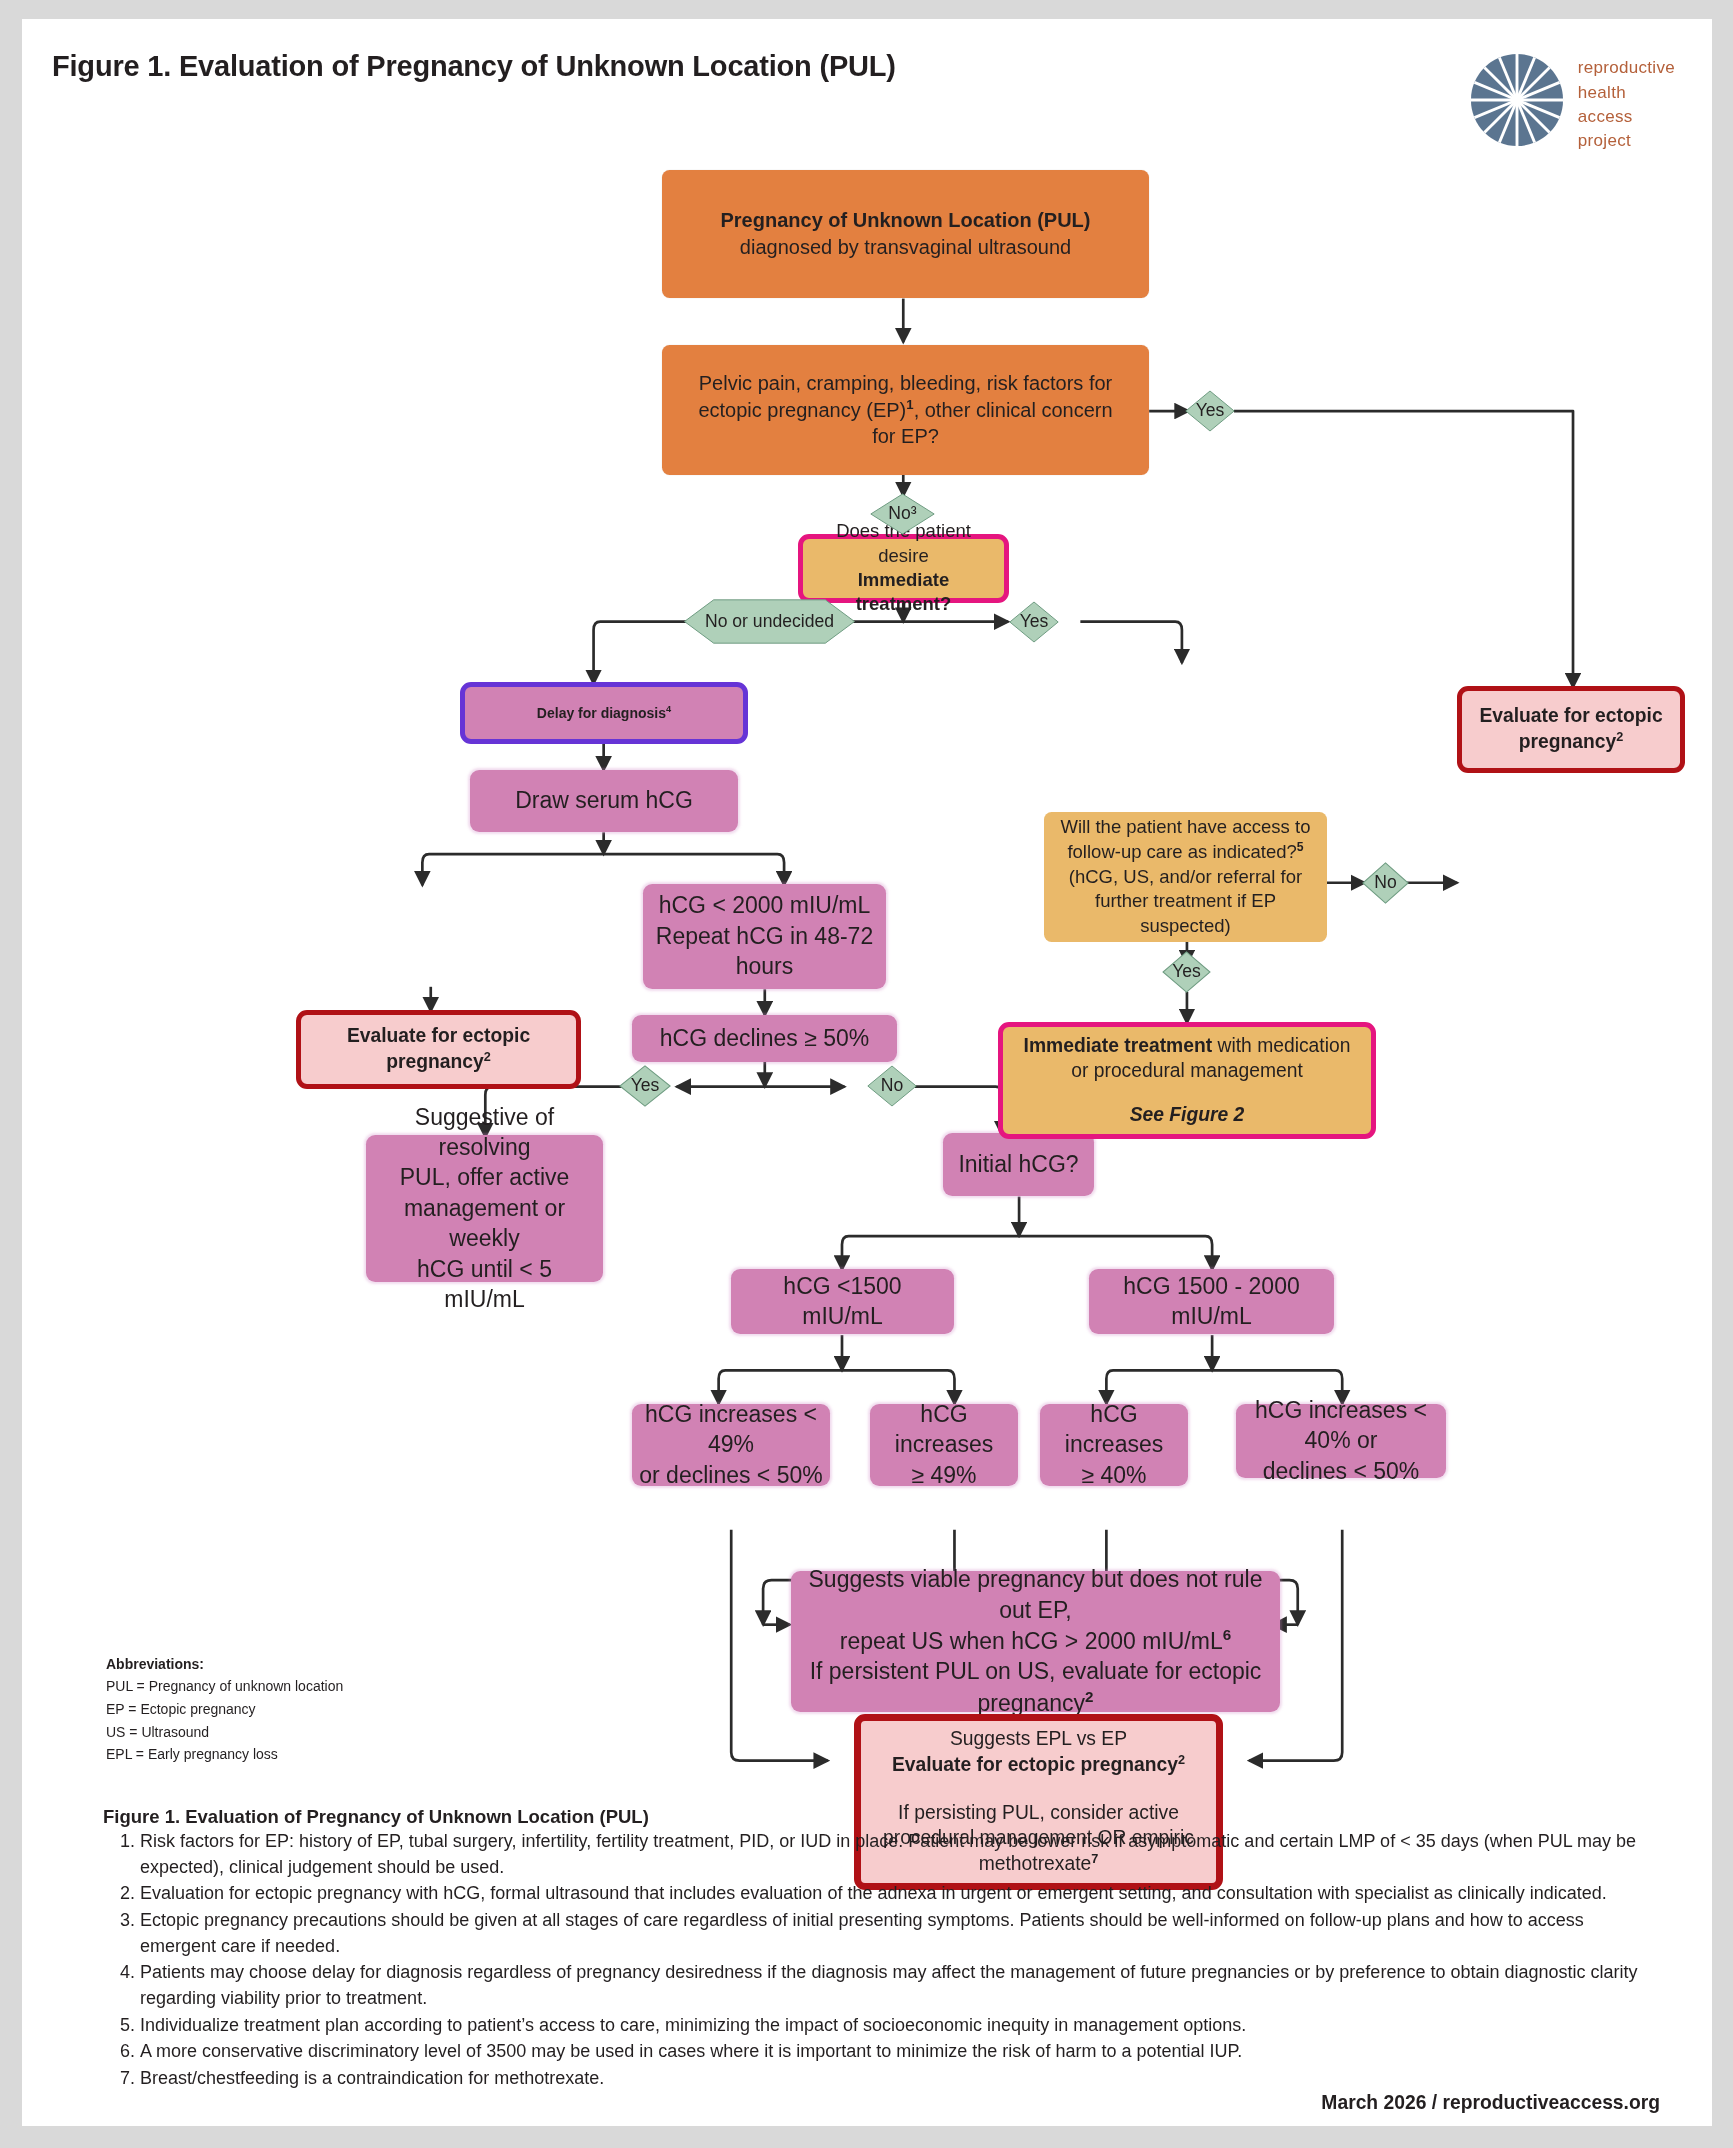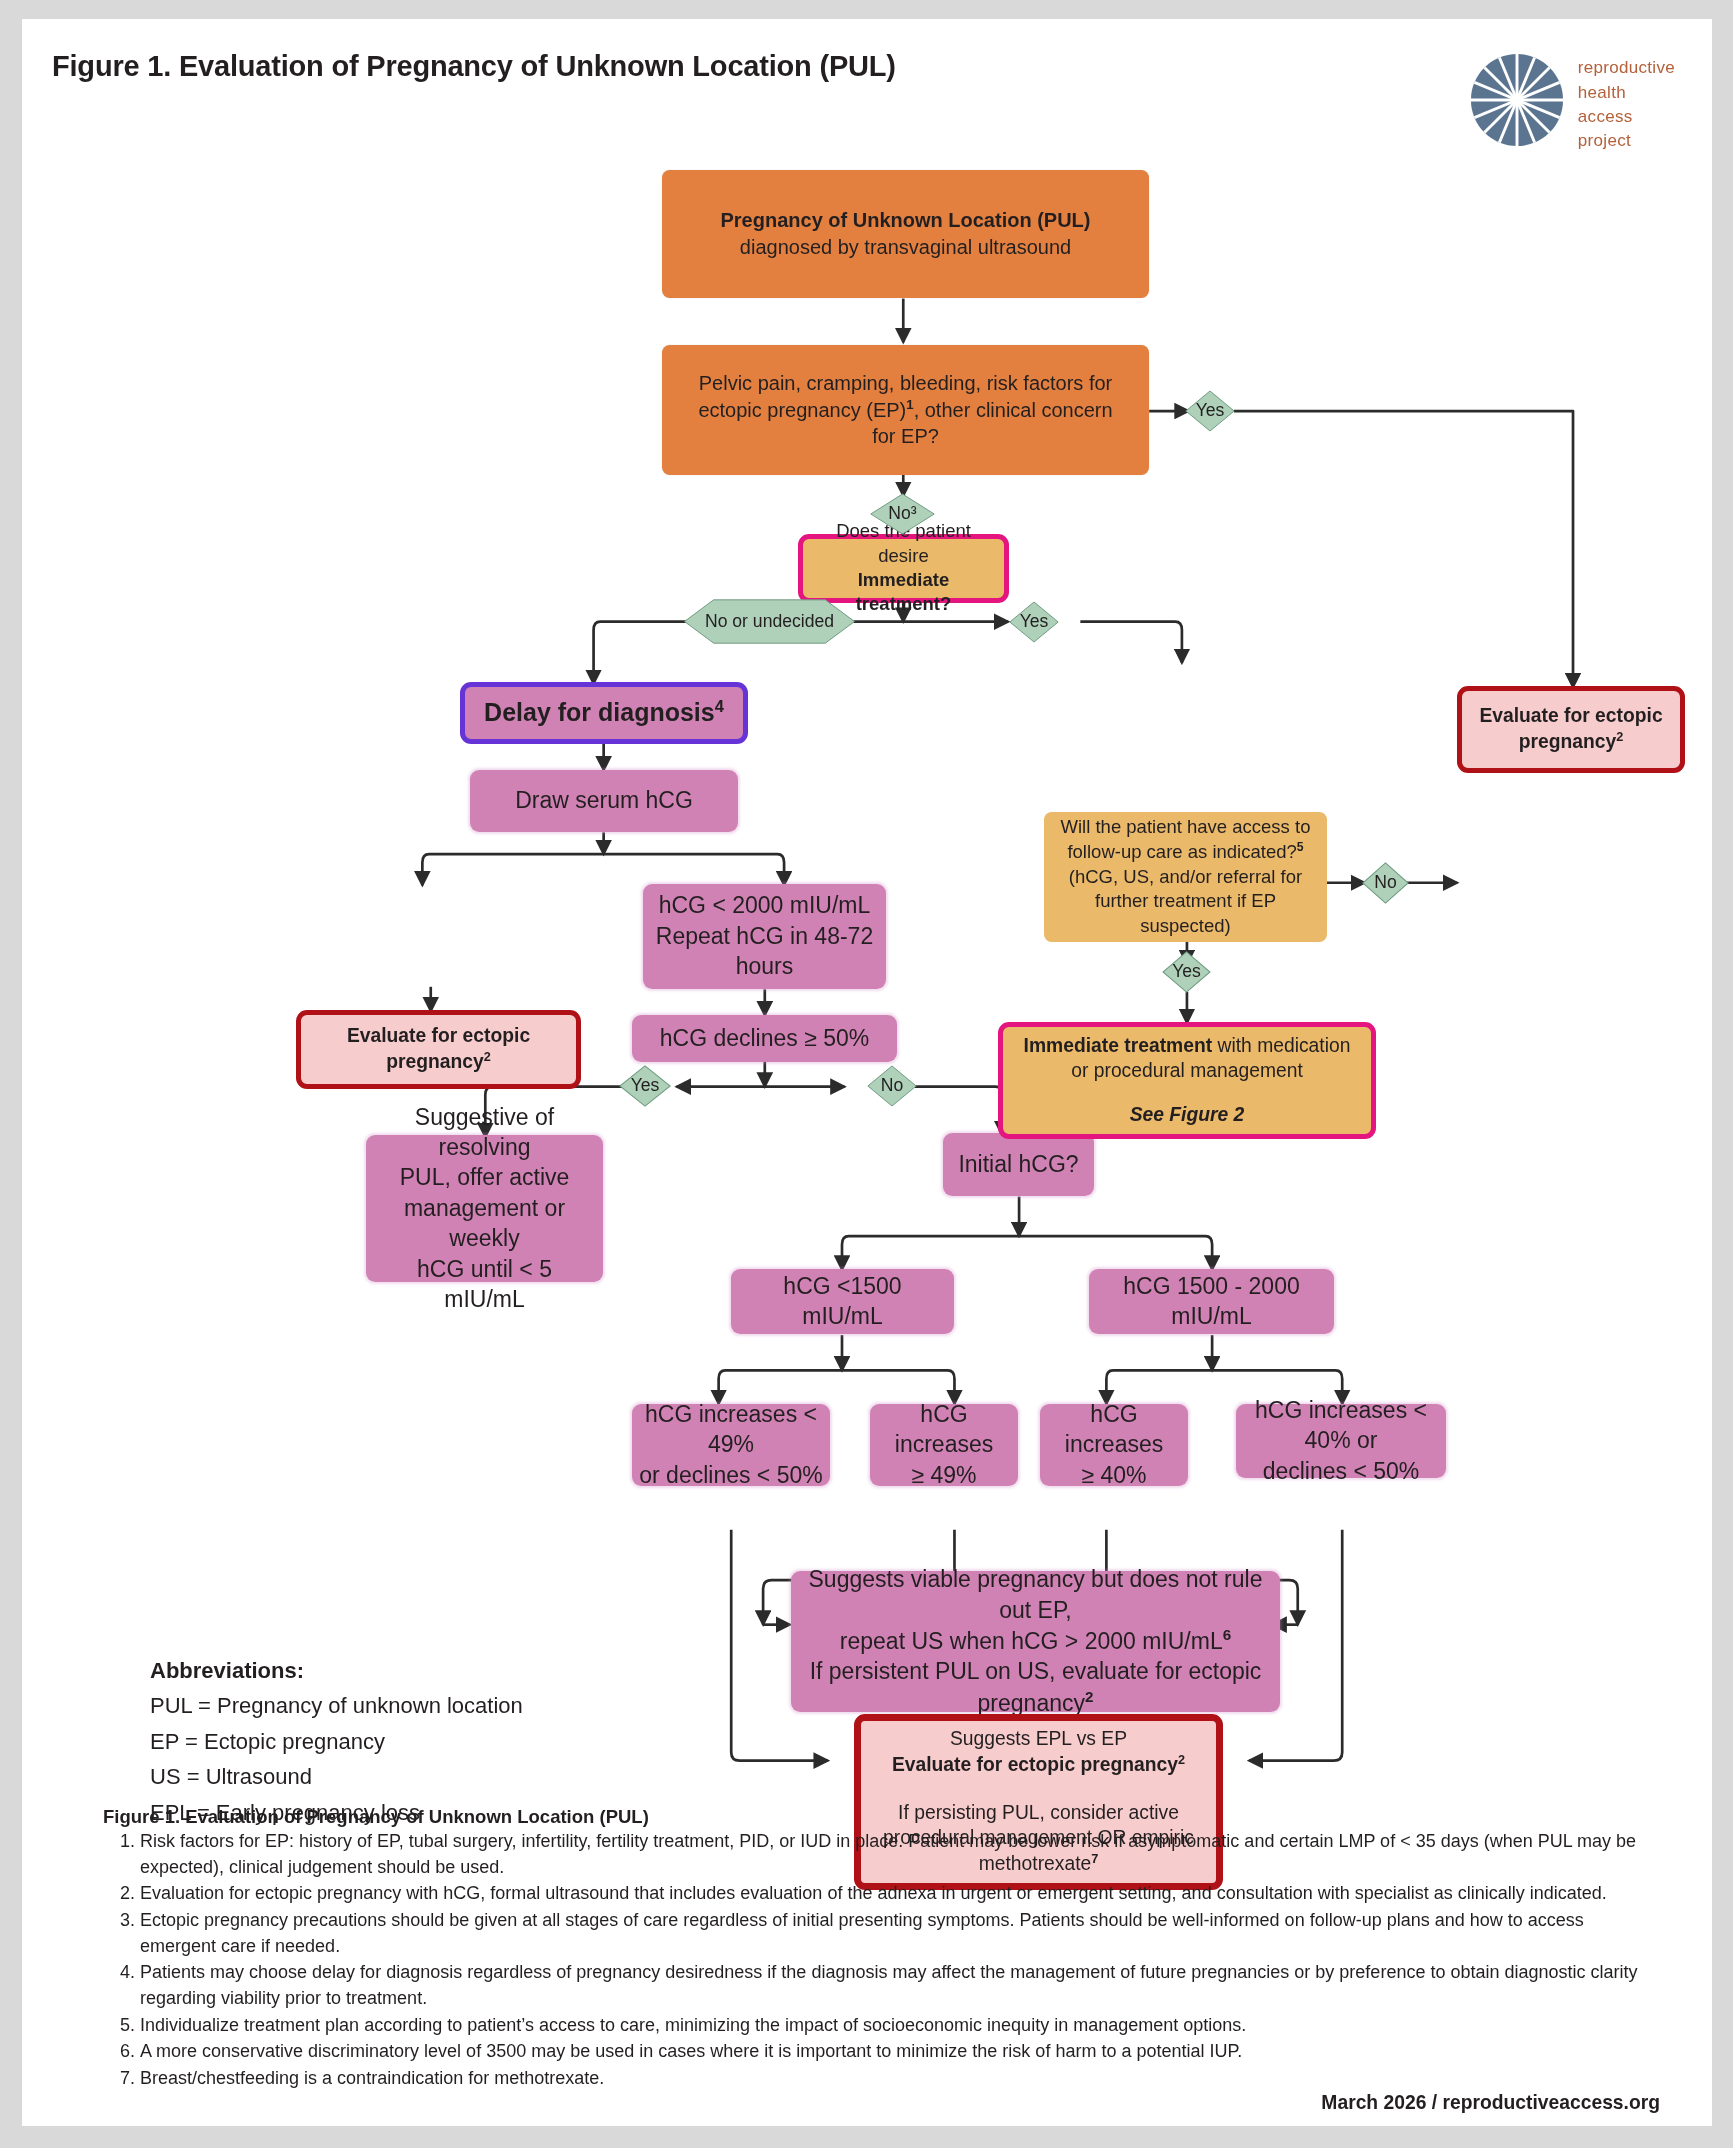--- a/index.html
+++ b/index.html
@@ -27,31 +27,31 @@
   #diagram{position:absolute;left:0;top:126px;width:1734px;height:1645px;}
   #diagram svg{display:block;}
   .nodebox{position:absolute;box-sizing:border-box;display:flex;flex-direction:column;
     align-items:center;justify-content:center;text-align:center;color:#231f20;
     line-height:1.32;}
   .orange{background:#e38040;border-radius:7.6px;font-size:20px;
     box-shadow:0 0 0 0.8px rgba(0,0,0,.03);}
   .pink{background:#d182b4;border-radius:9.2px;font-size:23px;
     box-shadow:0 0 2.5px 1.7px rgba(210,140,200,.30);}
   .tan-magenta{background:#eab96a;border:5.9px solid #e5157f;border-radius:11px;font-size:18.5px;}
-  .pink-purple{background:#d182b4;border:5.9px solid #6634d6;border-radius:11px;font-size:25px;}
+  .pink-purple{background:#d182b4;border:5.9px solid #6634d6;border-radius:11px;font-size:14px;}
   .rose-red{background:#f7cccd;border:5.9px solid #b01116;border-radius:11px;font-size:19.3px;}
   .darkred{background:#f7cccd;border:7.6px solid #b01116;border-radius:11px;font-size:19.3px;}
   b{font-weight:bold;}
   .it{font-style:italic;font-weight:bold;}
   .lbl{position:absolute;display:flex;align-items:center;justify-content:center;
     font-size:17.6px;color:#231f20;}
   .hexwrap{position:absolute;}
   sup{font-size:.66em;vertical-align:super;font-weight:bold;}
   
-  #abbrev{position:absolute;left:84px;top:1634px;font-size:22px;color:#231f20;line-height:1.62;margin-left:44px;}
+  #abbrev{position:absolute;left:84px;top:1634px;font-size:14px;color:#231f20;line-height:1.62;}
   #abbrev .hd{font-weight:bold;}
   #notes{position:absolute;left:81px;top:1787px;right:52px;font-size:18px;color:#231f20;}
   #notes .nt-title{font-weight:bold;margin-bottom:1.7px;font-size:18.5px;}
   #notes ol{margin:0;padding-left:37px;}
   #notes li{margin:0 0 0.8px 0;line-height:1.43;}
   #stamp{position:absolute;right:52px;top:2073px;font-size:19.3px;font-weight:bold;color:#231f20;}
 </style>
 </head>
 <body>
 

